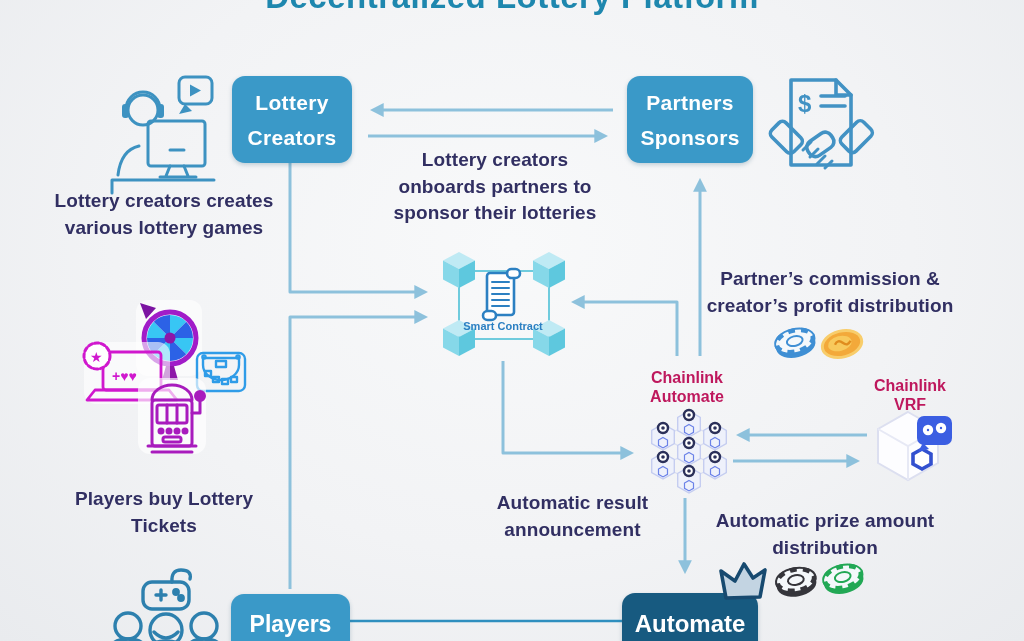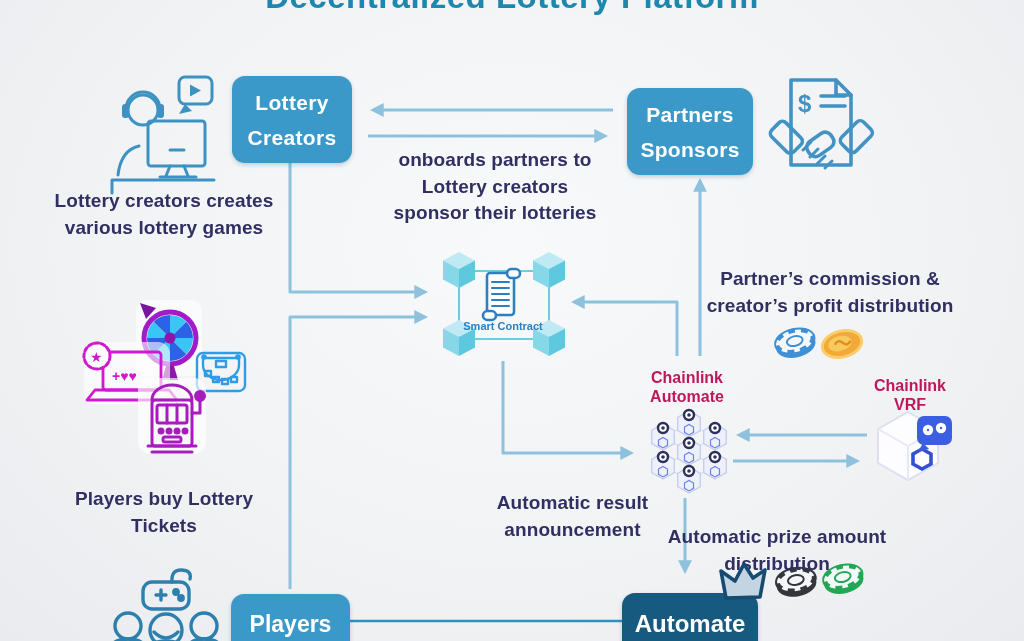--- a/index.html
+++ b/index.html
@@ -17,21 +17,21 @@
   .node{
     border-radius:13px;z-index:2;display:flex;flex-direction:column;
     align-items:center;justify-content:center;color:#ffffff;
     font-weight:700;text-align:center;
     box-shadow:0 2px 4px rgba(40,90,120,.25);
     gap:6px;
   }
   .node-teal{background:#3a99c8;}
   .node .nline{font-size:21px;line-height:29px;letter-spacing:.3px;}
   .node-creators{left:232px;top:76px;width:120px;height:87px;}
-  .node-partners{left:627px;top:88px;width:126px;height:87px;}
+  .node-partners{left:627px;top:76px;width:126px;height:87px;}
   .node-players{left:231px;top:594px;width:119px;height:60px;font-size:23px;}
   .node-winners{left:622px;top:593px;width:136px;height:62px;background:#175a80;font-size:24px;}
   .note{
     z-index:3;text-align:center;color:#312f62;font-weight:700;
     font-size:19px;line-height:26.5px;letter-spacing:.1px;
   }
   .cl-label{
     z-index:3;text-align:center;color:#be185d;font-weight:700;
     font-size:16px;line-height:19px;
   }
@@ -279,40 +279,40 @@
   <div>Chainlink</div>
   <div>VRF</div>
 </div>
 
 <div class="abs note" style="left:39px;top:188px;width:250px;">
   <div>Lottery creators creates</div>
   <div>various lottery games</div>
 </div>
 
 <div class="abs note" style="left:370px;top:147px;width:250px;">
+  <div>Lottery creators</div>
   <div>onboards partners to</div>
-  <div>Lottery creators</div>
   <div>sponsor their lotteries</div>
 </div>
 
 <div class="abs note" style="left:688px;top:266px;width:284px;">
   <div>Partner’s commission &amp;</div>
   <div>creator’s profit distribution</div>
 </div>
 
 <div class="abs note" style="left:39px;top:486px;width:250px;">
   <div>Players buy Lottery</div>
   <div>Tickets</div>
 </div>
 
 <div class="abs note" style="left:450px;top:490px;width:245px;">
   <div>Automatic result</div>
   <div>announcement</div>
 </div>
 
-<div class="abs note" style="left:648px;top:508px;width:258px;margin-top:16px;">
+<div class="abs note" style="left:696px;top:508px;width:258px;">
   <div>Automatic prize amount</div>
   <div>distribution</div>
 </div>
 
 <svg class="toplayer" width="1024" height="641" viewBox="0 0 1024 641">
   <path d="M726,598 L721,571 L735,581 L744,564 L753,578 L765,570 L760,597 Z" fill="#c3d4e2" stroke="#174a70" stroke-width="3.6" stroke-linejoin="round"></path>
 </svg>
 
 </body></html>

